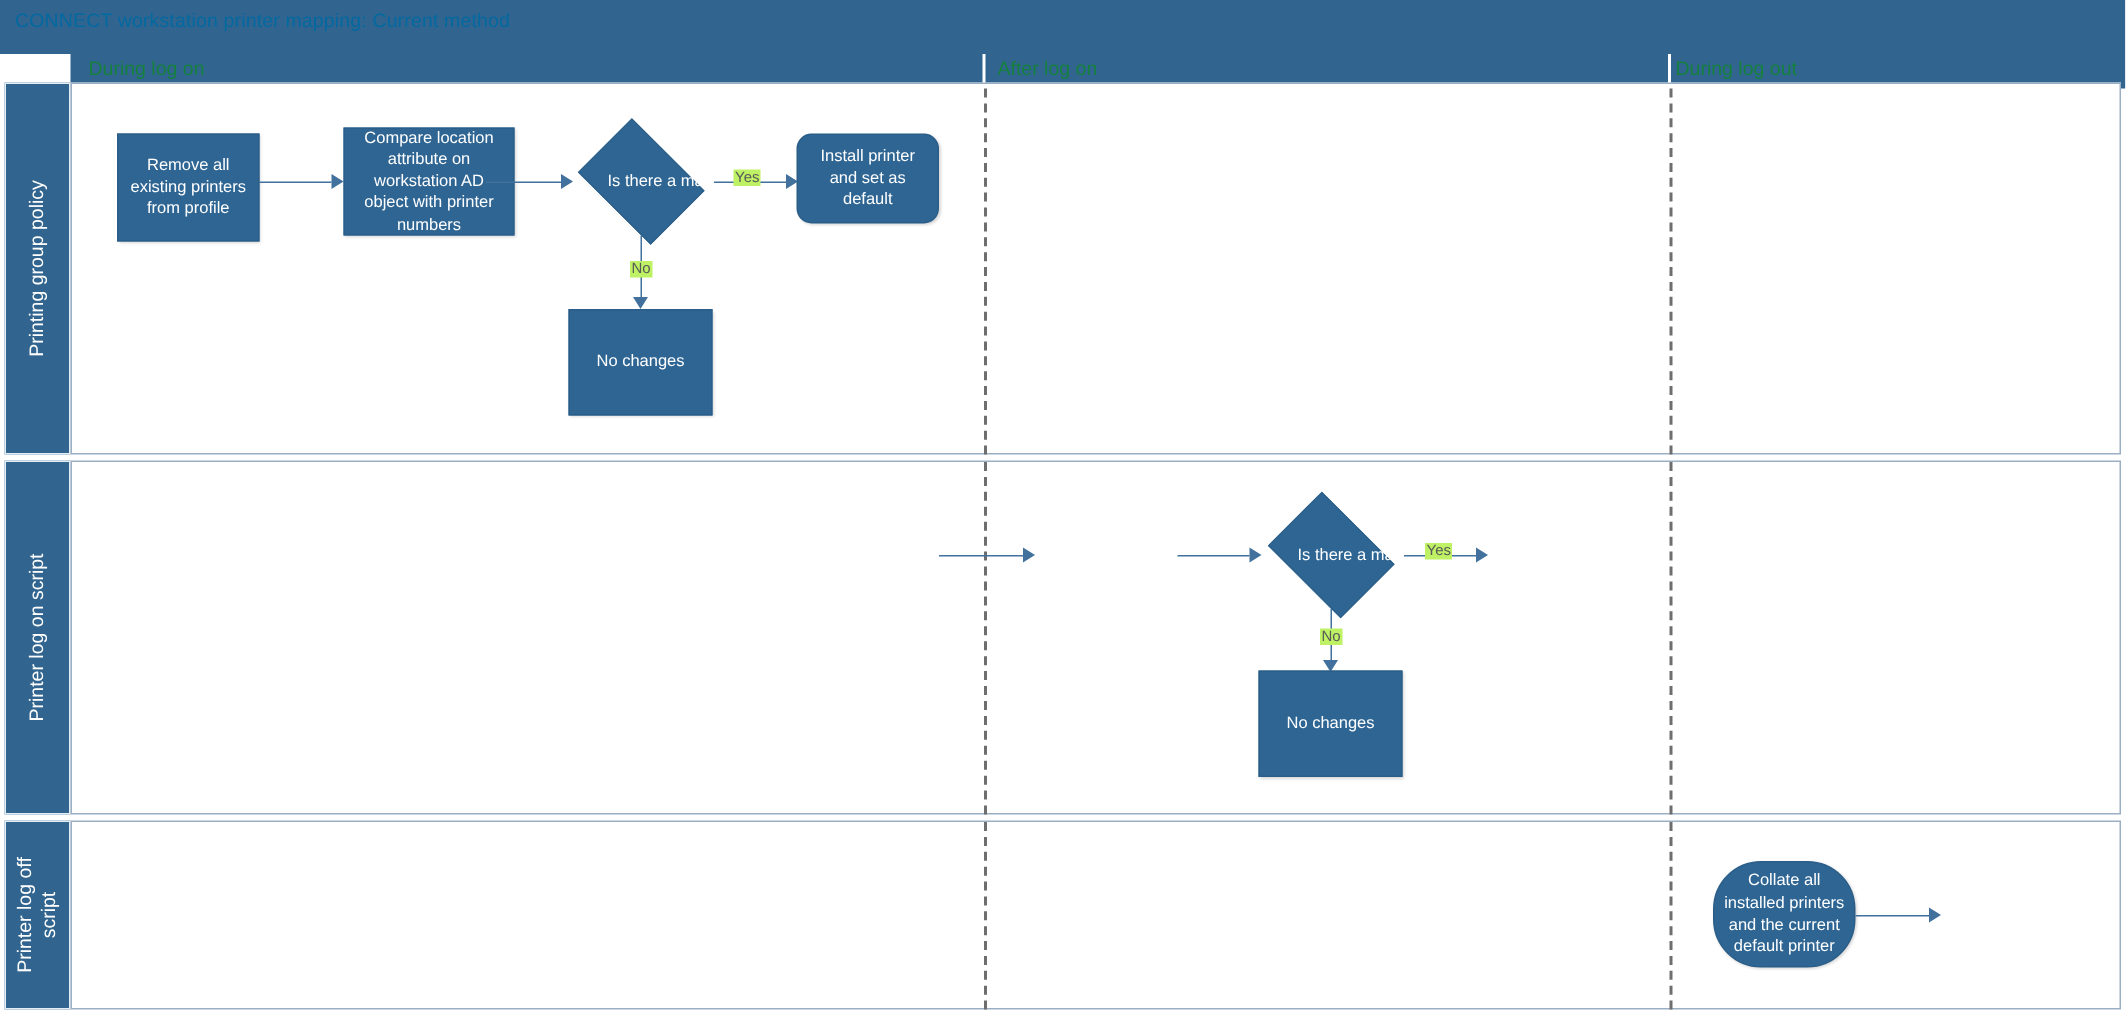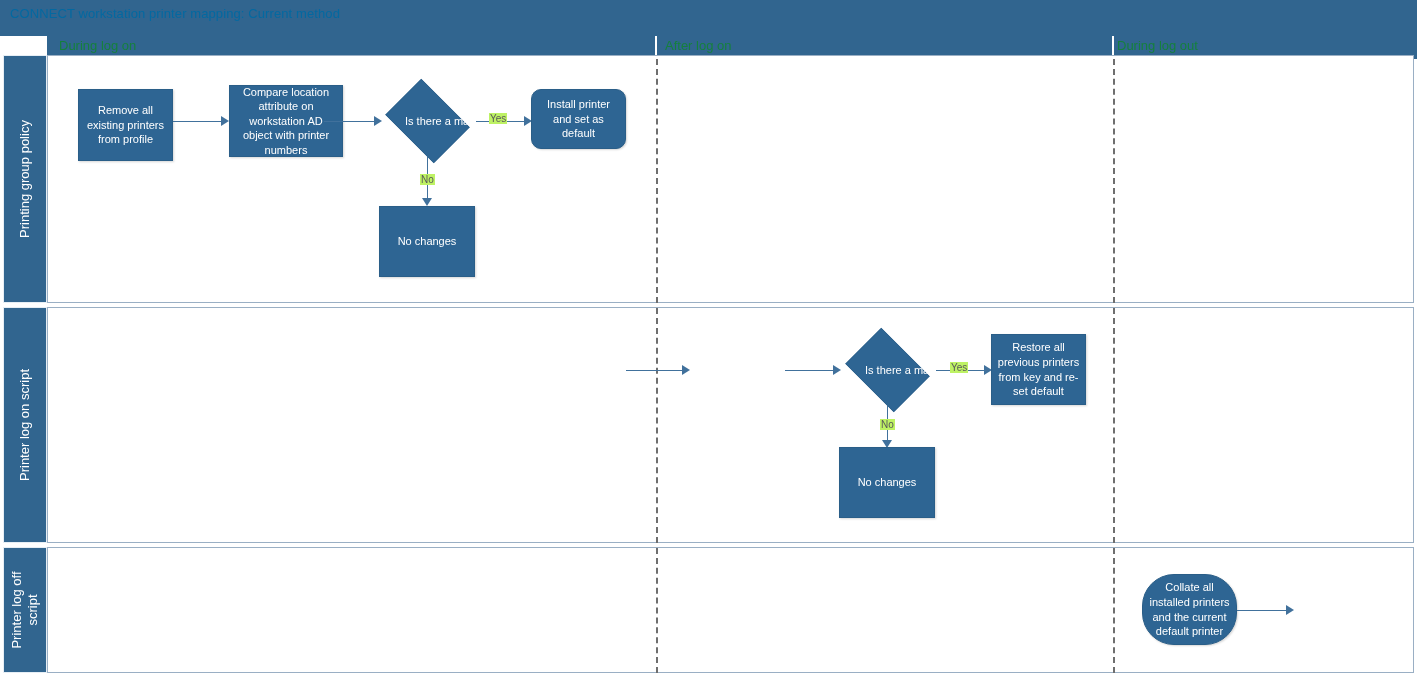--- a/index.html
+++ b/index.html
@@ -254,23 +254,20 @@
 
   <div class="decision" style="left:839px; top:334px; width:97px; height:72px;">
     <div class="dia-shape"></div>
     <div class="dia-text">Is there a match?</div>
   </div>
 
   <div class="conn-h" style="left:936px; top:370px; width:48px;"></div>
   <div class="conn-label" style="left:950px; top:362px;">Yes</div>
   <div class="arrow-r" style="left:984px; top:365px;"></div>
 
-  <div class="node" style="left:991px; top:334px; width:95px; height:71px;">
-    <span>Restore all previous printers from key and re-set default</span>
-  </div>
 
   <div class="conn-v" style="left:887px; top:406px; height:39px;"></div>
   <div class="conn-label" style="left:880px; top:419px;">No</div>
   <div class="arrow-d" style="left:882px; top:440px;"></div>
 
   <div class="node" style="left:839px; top:447px; width:96px; height:71px;">
     <span>No changes</span>
   </div>
 
   <div class="node" style="left:1142px; top:574px; width:95px; height:71px;border-radius:32px;">

